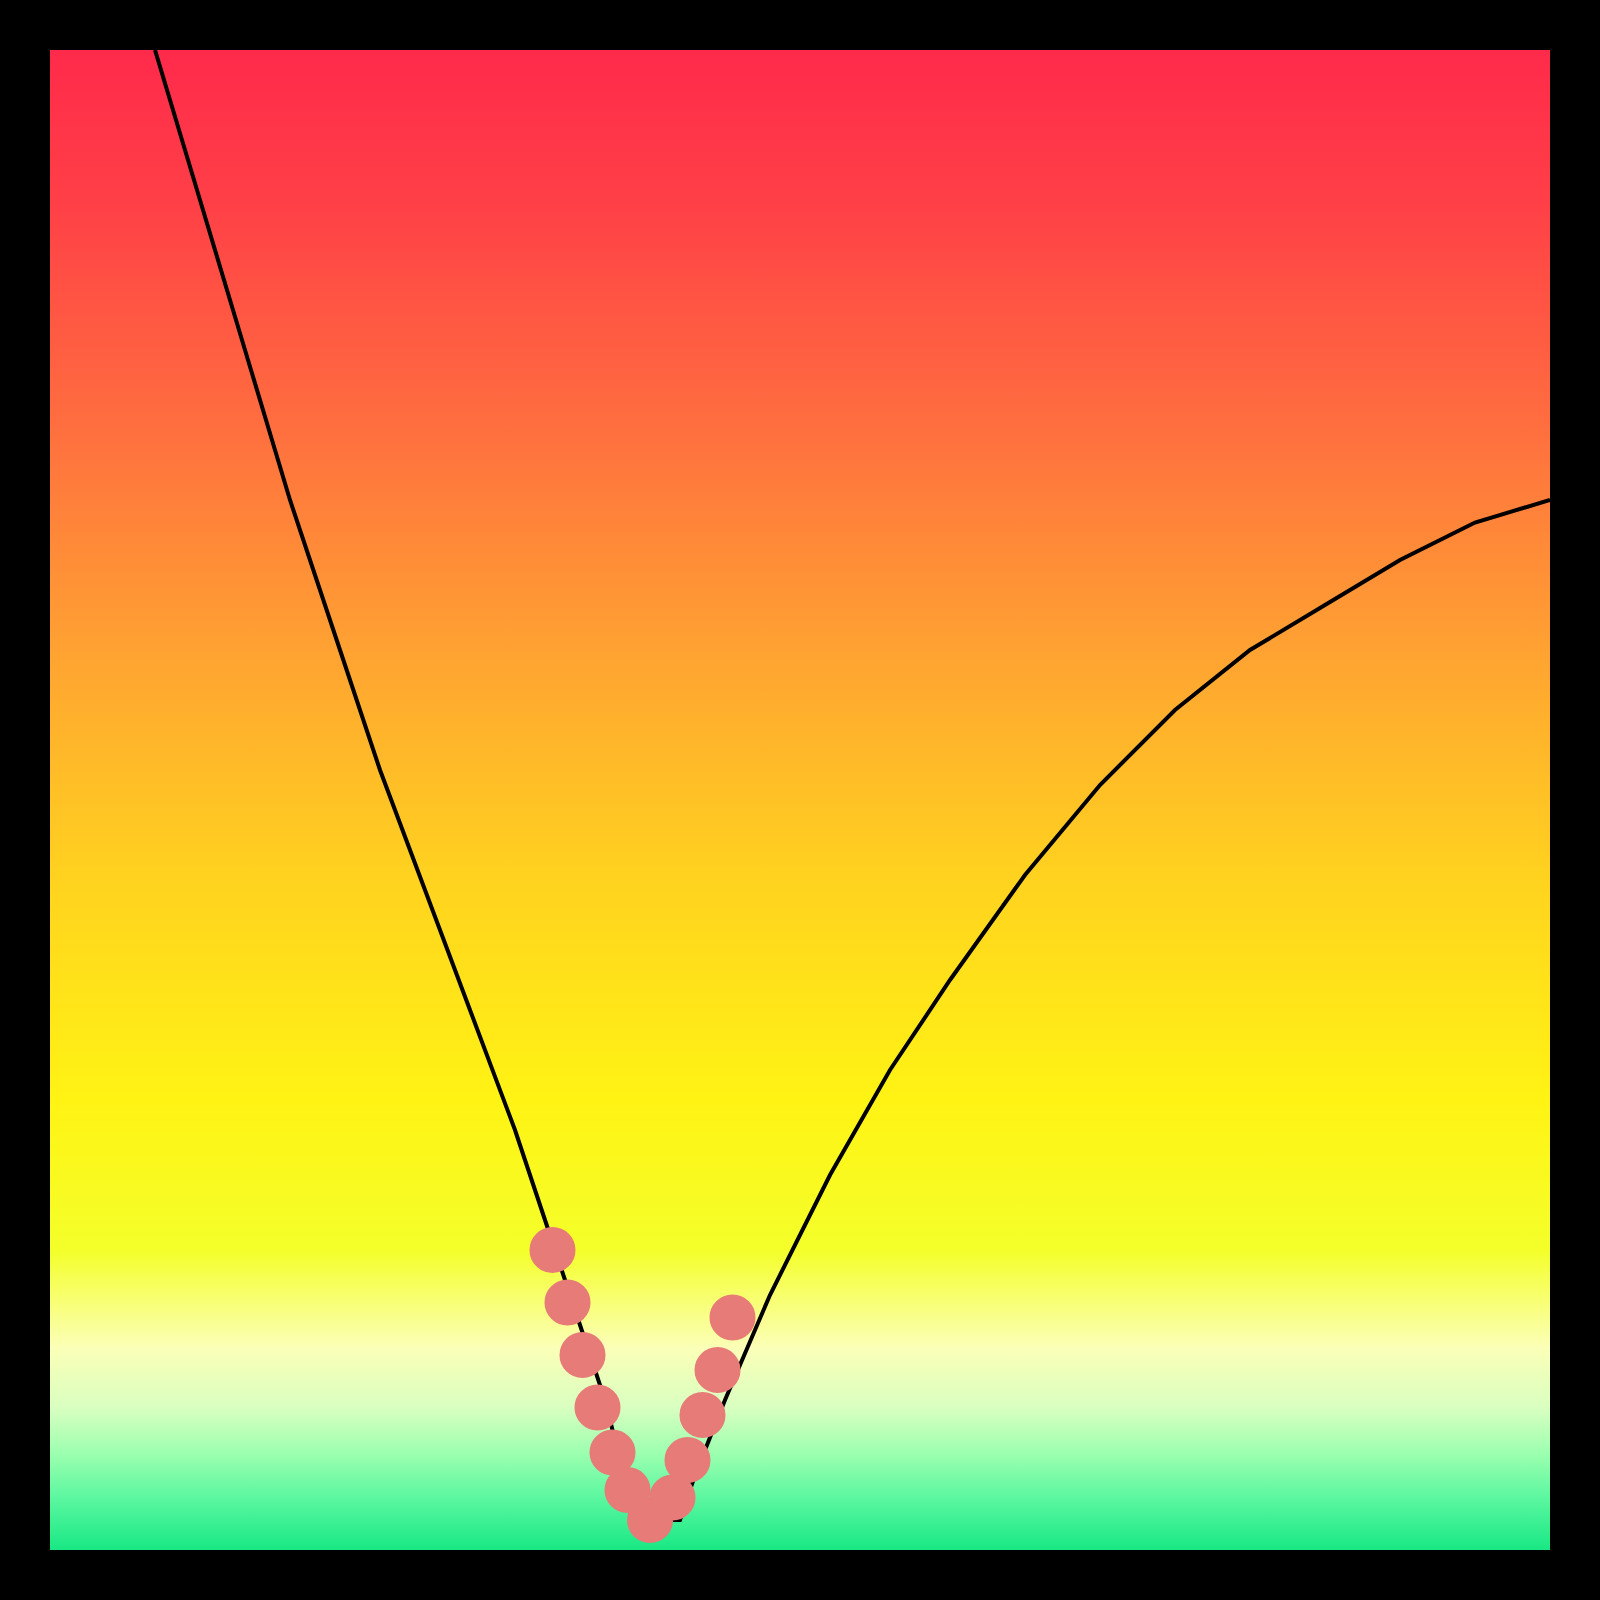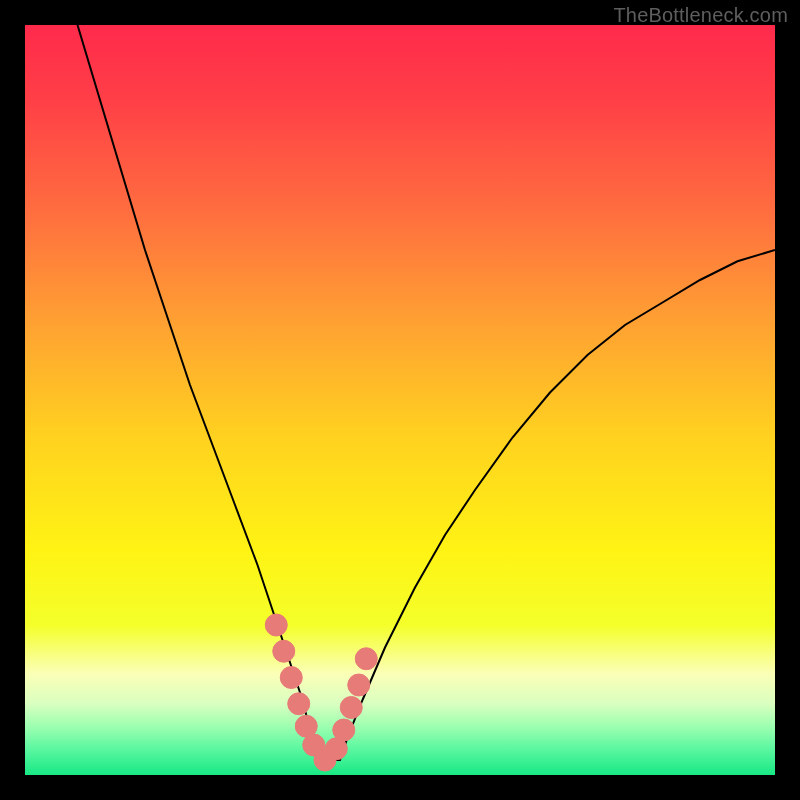--- a/index.html
+++ b/index.html
@@ -36,21 +36,20 @@
     letter-spacing: 0.2px;
     user-select: none;
   }
   svg { display: block; }
 </style>
 </head>
 <body>
 
 <div class="frame">
 
-  <div class="watermark">TheBottleneck.com</div>
 
   <div class="plot-area">
     <svg id="chart-svg" width="750" height="750" viewBox="0 0 750 750">
       <defs>
         <linearGradient id="bg-grad" x1="0" y1="0" x2="0" y2="1">
             <stop offset="0%" stop-color="#ff2a4b"></stop>
             <stop offset="10%" stop-color="#ff3f47"></stop>
             <stop offset="25%" stop-color="#ff6e3f"></stop>
             <stop offset="40%" stop-color="#ffa232"></stop>
             <stop offset="55.00000000000001%" stop-color="#ffd21f"></stop>

